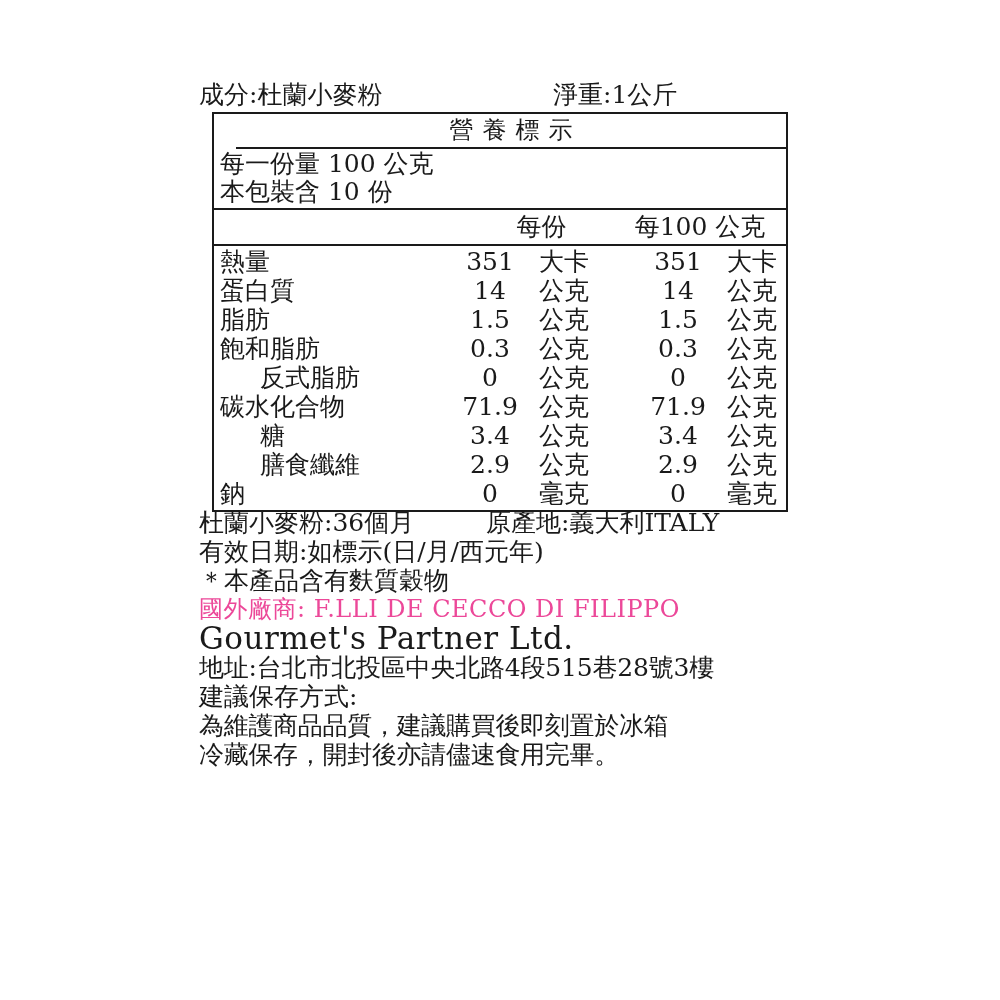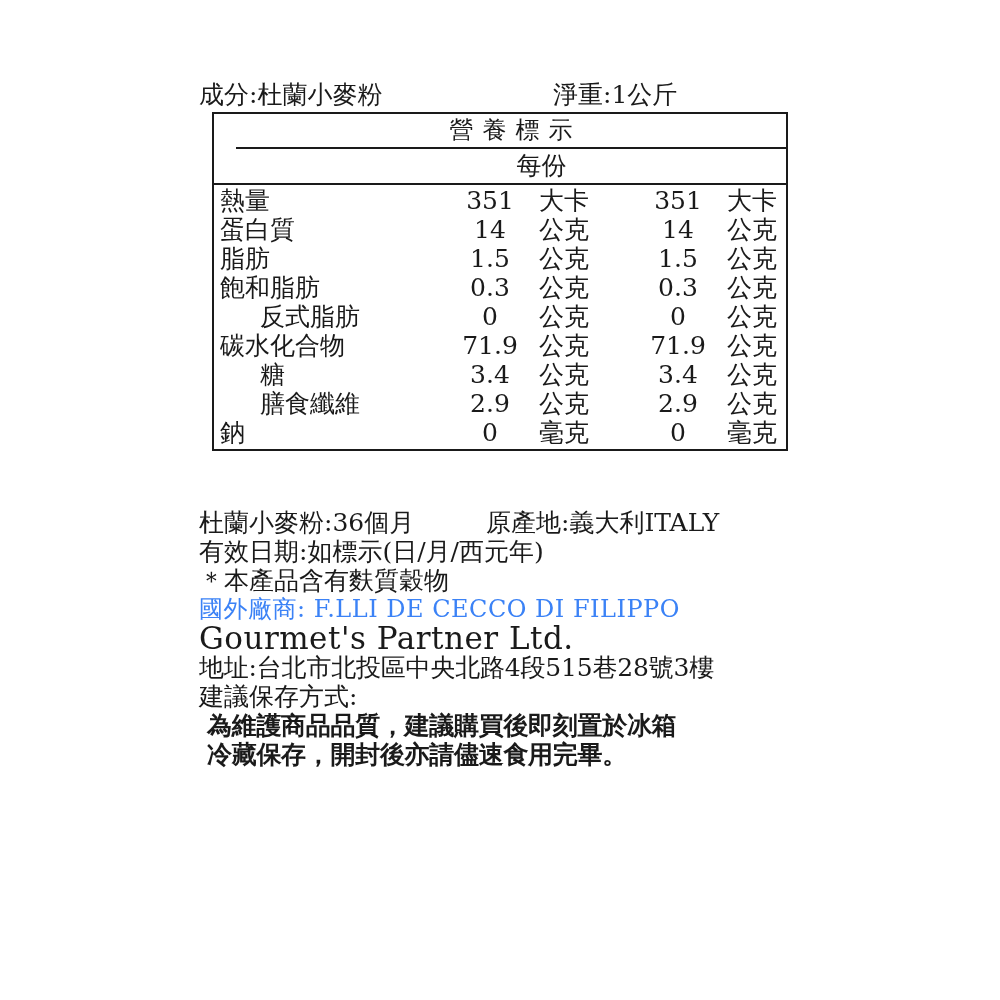--- a/index.html
+++ b/index.html
@@ -155,59 +155,63 @@
     left: 0;
     top: 0;
   }
   .fline .f-right {
     position: absolute;
     left: 287px;
     top: 0;
   }
   .fline.latin {
     font-size: 24px;
-    color: #3b82f6;
+    color: #ec4899;
     letter-spacing: 0.5px;
   }
   .fline.latin-dark {
     font-size: 31px;
     letter-spacing: 0.5px;
   }
   .fline.indent1 .f-left {
     left: 14px;
   }
   .fline.cn-narrow .f-left {
     letter-spacing: -0.2px;
   }
   .fline.storage .f-left {
     letter-spacing: -0.3px;
   }
   .fline.storage-ind .f-left {
-    left: 8px;
+    left: 0;
     letter-spacing: -0.3px;
-    font-weight: bold;
   }
 </style>
 </head>
 <body>
 
 <div id="label-root">
 
   <div class="topline">
     <span class="ingredients">成分:杜蘭小麥粉</span>
     <span class="netweight">淨重:1公斤</span>
   </div>
 
   <div class="nutri-table">
 
     <div class="nutri-title-row">營養標示</div>
 
+    <div class="nutri-serving-row">
+      <div class="sv-line">每一份量 100 公克</div>
+      <div class="sv-line">本包裝含 10 份</div>
+    </div>
 
     <div class="nutri-colhead-row">
       <span class="ch-per-serving">每份</span>
+      <span class="ch-per-100">每100 公克</span>
     </div>
 
     <div class="nutri-body" id="nutri-body">
         <div class="nrow">
           <span class="n-label">熱量</span>
           <span class="n-col n-col-a"><span class="n-val">351</span><span class="n-unit">大卡</span></span>
           <span class="n-col n-col-b"><span class="n-val">351</span><span class="n-unit">大卡</span></span>
         </div>
         <div class="nrow">
           <span class="n-label">蛋白質</span>

